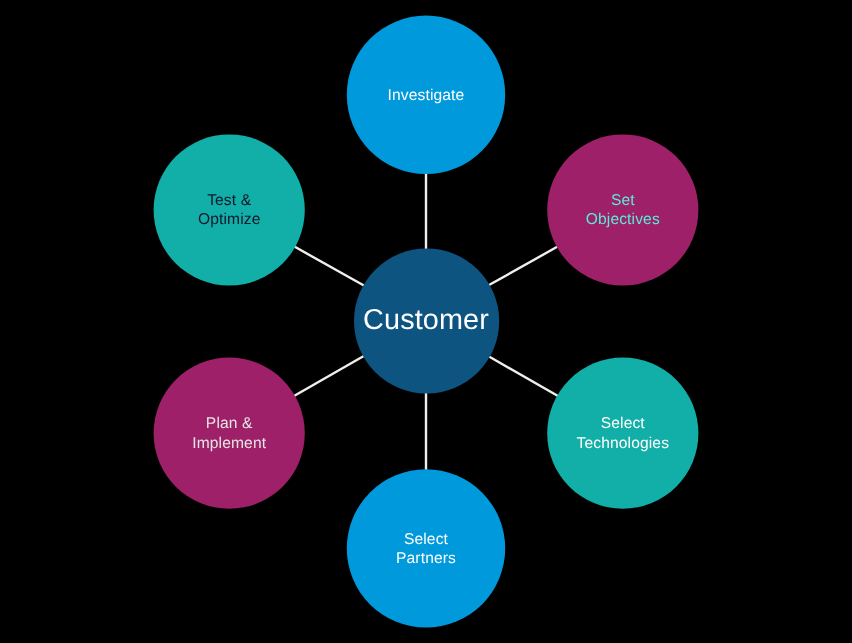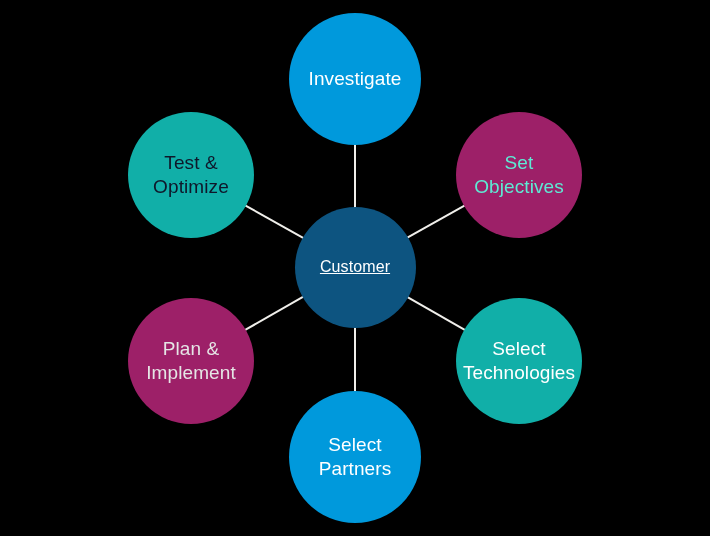--- a/index.html
+++ b/index.html
@@ -37,26 +37,25 @@
     -webkit-font-smoothing: antialiased;
   }
   .node-label {
     display: block;
     line-height: 1.25;
     letter-spacing: 0.1px;
     white-space: pre-line;
     padding: 0 8px;
   }
   .hub .node-label {
-    font-size: 16px;
+    font-size: 24px;
     font-weight: 400;
-    text-decoration: underline;
   }
   .satellite .node-label {
-    font-size: 19px;
+    font-size: 13px;
     font-weight: 400;
   }
 </style>
 </head>
 <body>
 
 <div id="canvas">
 
   <svg id="spokes" viewBox="0 0 710 536" xmlns="http://www.w3.org/2000/svg">
       <line x1="355.00" y1="208.50" x2="355.00" y2="143.00" stroke="#f0efeb" stroke-width="2" stroke-linecap="butt"></line>

